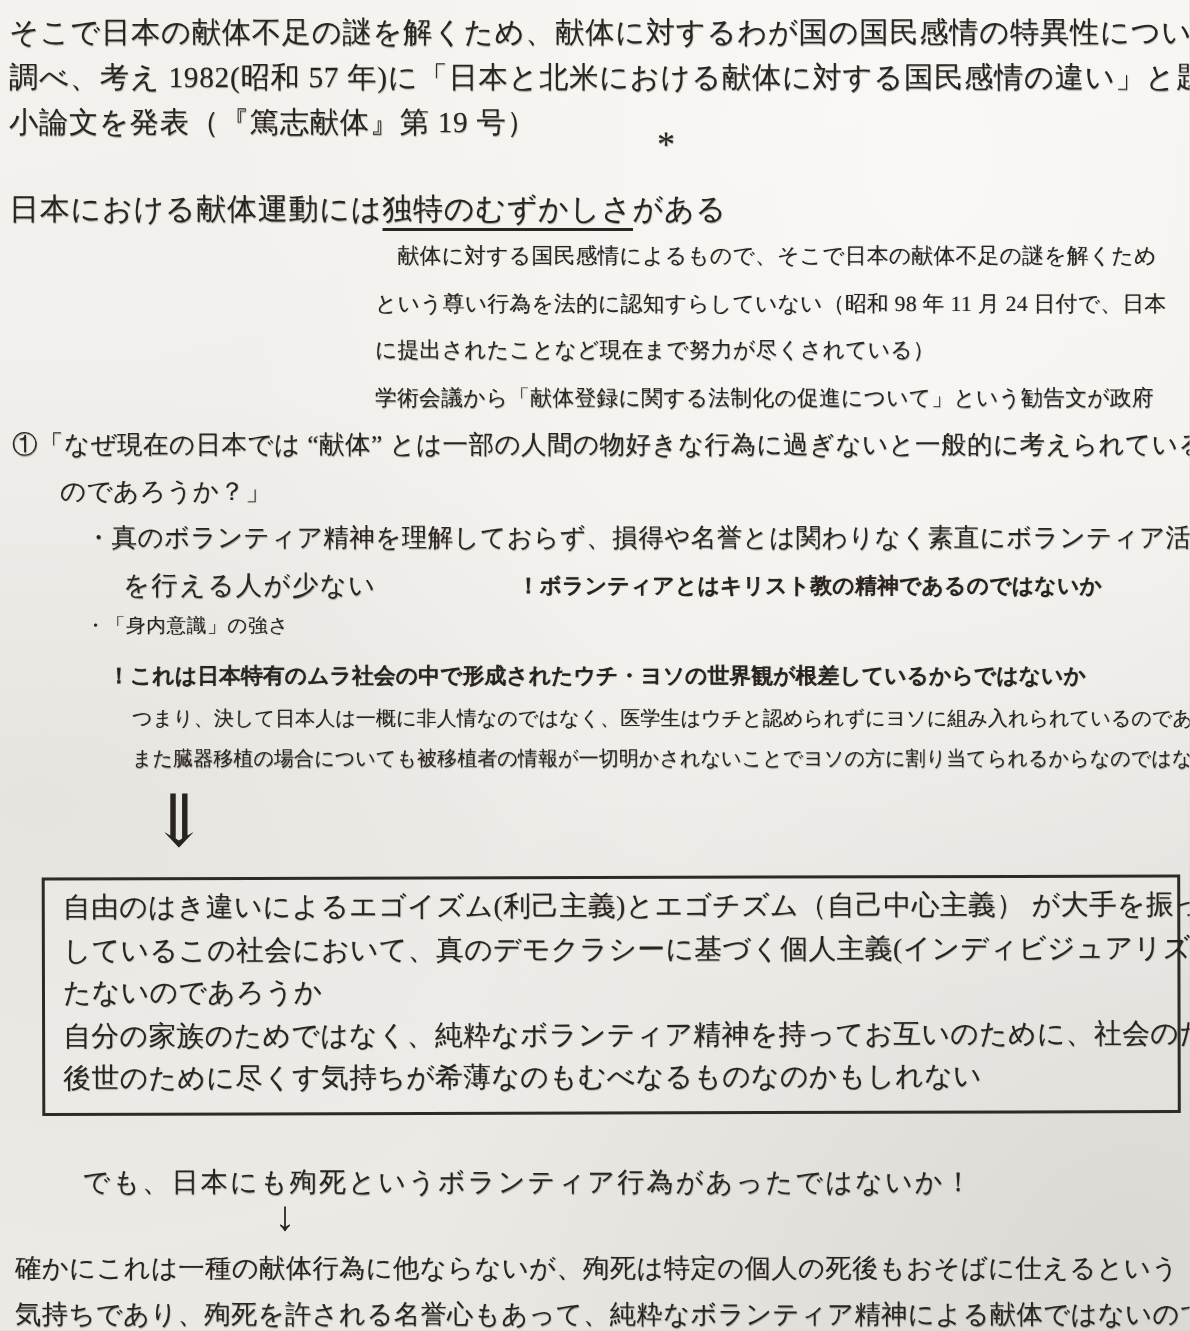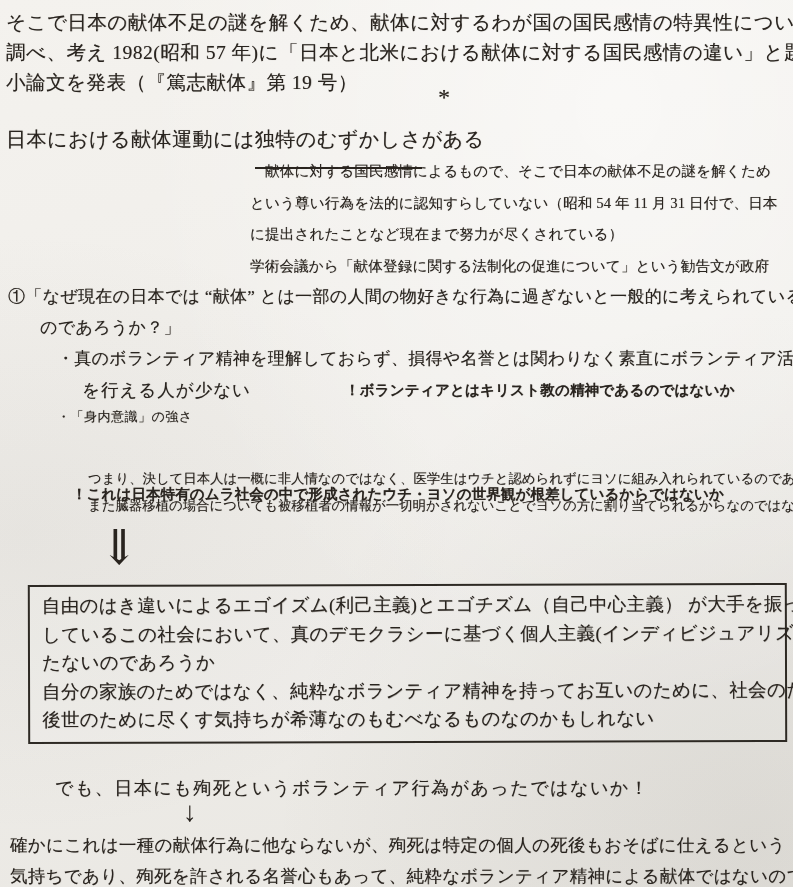--- a/index.html
+++ b/index.html
@@ -17,33 +17,33 @@
     font-family:"Liberation Serif","DejaVu Serif",serif;
     color:#29241f;
   }
   .abs{position:absolute;white-space:nowrap;}
   .ink{text-shadow:0.3px 0.4px 0.7px rgba(35,28,22,0.45);}
   .gothic{font-family:Liberation Sans, sans-serif;}
 
   .intro{left:6px;top:8px;font-size:19.5px;line-height:30px;letter-spacing:0.5px;}
   .asterisk{left:438px;top:84px;font-size:24px;}
   .heading{left:6px;top:126px;font-size:20px;letter-spacing:0.5px;}
-  .u{border-bottom:2px solid #2b2620;padding-bottom:17px;}
+  .u{border-bottom:2px solid #2b2620;padding-bottom:1px;}
 
   .legal-note{left:250px;top:156px;font-size:14.5px;line-height:31.5px;letter-spacing:0.2px;}
 
   .question{left:8px;top:281px;font-size:17px;line-height:31px;letter-spacing:0.3px;}
   .q-indent{padding-left:32px;}
 
   .bullet1-l1{left:57px;top:347px;font-size:17px;letter-spacing:0.3px;}
   .bullet1-l2{left:82px;top:378px;font-size:17.5px;letter-spacing:1px;}
   .bullet1-note{left:345px;top:381px;font-size:14.5px;font-weight:bold;letter-spacing:0.2px;}
   .bullet2{left:57px;top:408px;font-size:13px;letter-spacing:0.5px;}
 
-  .mura-l1{left:72px;top:441px;font-size:14.5px;font-weight:bold;letter-spacing:0.1px;margin-top:44px;}
+  .mura-l1{left:72px;top:441px;font-size:14.5px;font-weight:bold;letter-spacing:0.1px;}
   .mura-l2{left:88px;top:470px;font-size:13.4px;letter-spacing:0;}
   .mura-l3{left:88px;top:497px;font-size:13.4px;letter-spacing:0;}
 
   .double-arrow{left:100px;top:520px;font-size:46px;transform:scaleY(1.05);}
 
   .boxed{
     left:28px;top:584px;width:733px;
     border:2px solid #2e2a24;
     padding:5px 10px 7px 12px;
     font-size:18.5px;line-height:28.5px;letter-spacing:0.3px;
@@ -68,21 +68,21 @@
   </div>
 
   <div class="abs asterisk ink">*</div>
 
   <div class="abs heading ink">
     <span>日本における献体運動には</span><span class="u">独特のむずかしさ</span><span>がある</span>
   </div>
 
   <div class="abs legal-note ink">
     <div><span>ゝ</span><span>献体に対する国民感情によるもので、そこで日本の献体不足の謎を解くため</span></div>
-    <div>という尊い行為を法的に認知すらしていない（昭和 54 年 11 月 31 日付で、日本</div>
+    <div>という尊い行為を法的に認知すらしていない（昭和 98 年 11 月 24 日付で、日本</div>
     <div>に提出されたことなど現在まで努力が尽くされている）</div>
     <div>学術会議から「献体登録に関する法制化の促進について」という勧告文が政府</div>
   </div>
 
   <div class="abs question ink">
     <div>①「なぜ現在の日本では “献体” とは一部の人間の物好きな行為に過ぎないと一般的に考えられている</div>
     <div class="q-indent">のであろうか？」</div>
   </div>
 
   <div class="abs bullet1-l1 ink">・真のボランティア精神を理解しておらず、損得や名誉とは関わりなく素直にボランティア活動</div>

